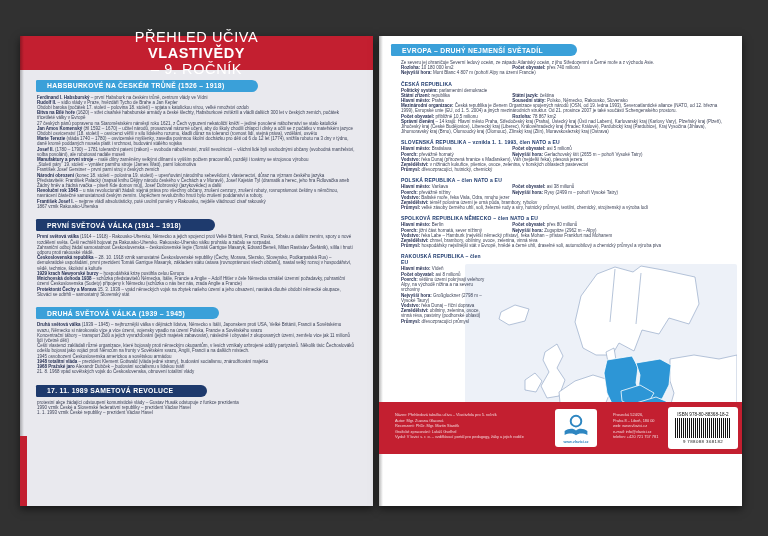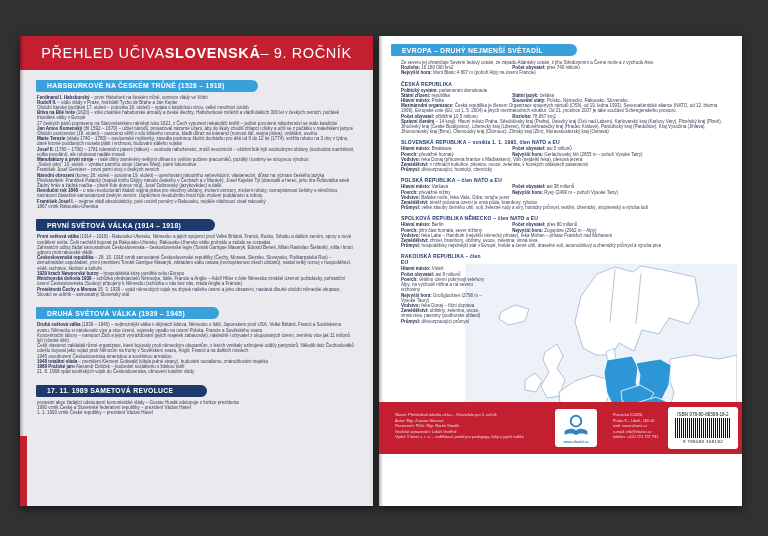--- a/index.html
+++ b/index.html
@@ -11,21 +11,21 @@
   }
   .page{position:absolute;top:36px;height:470px;background:var(--page,#fff);
     box-shadow:0 3px 8px rgba(0,0,0,.55);}
   .page::before{content:"";position:absolute;left:0;top:0;bottom:0;width:4px;
     background:linear-gradient(90deg,rgba(0,0,0,.28),rgba(0,0,0,0));pointer-events:none;}
   #left-page{left:20px;width:353px;background:var(--leftbg,#e9e9ee);}
   #right-page{left:379px;width:363px;}
 
   
   .lp-header{height:34px;background:var(--red);color:#fff;display:flex;
-    align-items:center;justify-content:center;font-size:14.5px;letter-spacing:.6px;}
+    align-items:center;justify-content:center;font-size:14.5px;letter-spacing:.6px;flex-direction:column;}
   .lp-header .bold{font-weight:bold;}
   .lp-body{padding:4px 18px 0 17px;}
   .pill{display:inline-block;color:#fff;font-weight:bold;font-size:6.8px;
     padding:2.5px 34px 2.5px 11px;border-radius:2px 9px 9px 2px;letter-spacing:.3px;
     margin:4px 0 3px -1px;}
   .pill.blue{background:var(--blue);}
   .pill.navy{background:var(--navy);}
   .sec{margin-bottom:5px;}
   .ln{margin:0;font-size:4.5px;line-height:5.2px;color:var(--text);}
   .ln b{color:var(--boldtext);}
@@ -57,21 +57,21 @@
     background:repeating-linear-gradient(90deg,#111 0px,#111 1px,#fff 1px,#fff 1.8px,
       #111 1.8px,#111 2.6px,#fff 2.6px,#fff 4.4px,#111 4.4px,#111 4.9px,#fff 4.9px,#fff 6px);}
   .ean{font-size:4.4px;color:#111;letter-spacing:.4px;}
 </style>
 </head>
 <body>
 
 <div class="page" id="left-page">
   <div class="lp-header">
     <span>PŘEHLED UČIVA </span>
-    <span class="bold">SLOVENSKÁ</span>
+    <span class="bold">VLASTIVĚDY</span>
     <span> – 9. ROČNÍK</span>
   </div>
   <div class="lp-body">
     <div class="pill blue">HABSBURKOVÉ NA ČESKÉM TRŮNĚ (1526 – 1918)</div>
     <div class="sec">
         <p class="ln"><span><b>Ferdinand I. Habsburský</b> – první Habsburk na českém trůně, centrum vlády ve Vídni</span></p>
         <p class="ln"><span><b>Rudolf II.</b> – sídlo vlády v Praze, hvězdáři Tycho de Brahe a Jan Kepler</span></p>
         <p class="ln"><span>Období baroka (počátek 17. století – polovina 18. století) – spjata s katolickou vírou, velké množství ozdob</span></p>
         <p class="ln"><span><b>Bitva na Bílé hoře</b> (1620) – střet císařské habsburské armády a české šlechty, Habsburkové zvítězili a vládli dalších 300 let v českých zemích, počátek třicetileté války v Evropě</span></p>
         <p class="ln"><span>27 českých pánů popraveno na Staroměstském náměstí roku 1621, z Čech vypuzeni nekatoličtí kněží – jediné povolené náboženství se stalo katolické</span></p>

